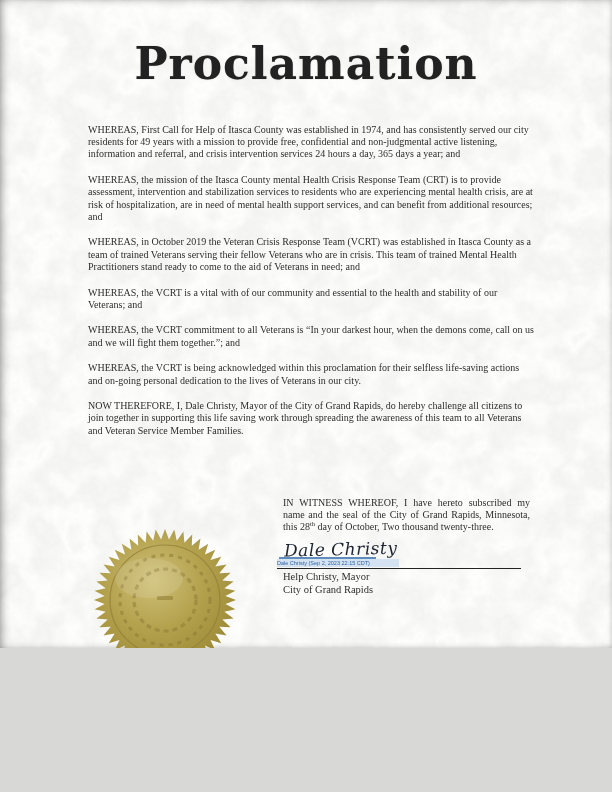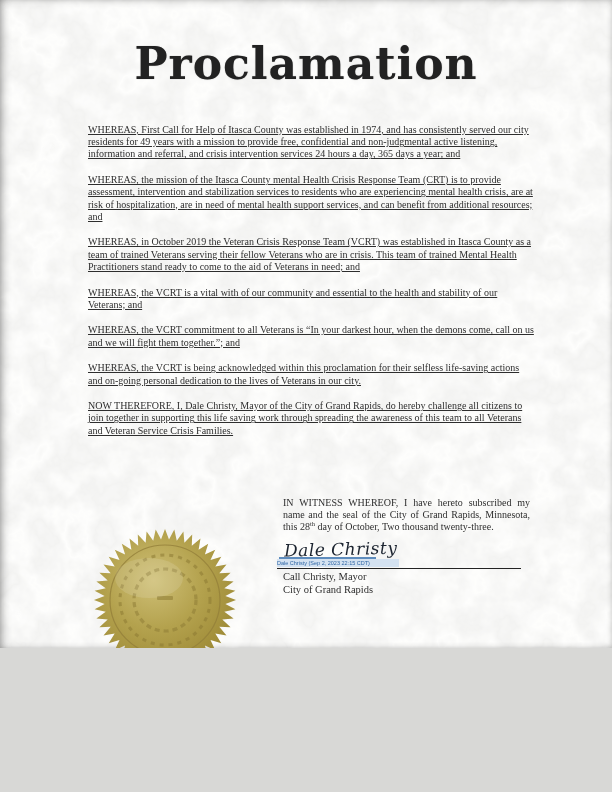--- a/index.html
+++ b/index.html
@@ -18,21 +18,21 @@
   }
   .layer { position:absolute; z-index:2; }
 
   .title {
     left:0; top:38px; width:612px; text-align:center; margin:0;
     font-family:"DejaVu Serif", serif; font-weight:bold;
     font-size:44px; letter-spacing:1px; color:#222;
     text-shadow:0 0 1px rgba(0,0,0,.35);
   }
 
-  .body-text { left:88px; top:124px; width:446px; font-size:10px; line-height:12.2px;text-decoration:underline; }
+  .body-text { left:88px; top:124px; width:446px; font-size:10px; line-height:12.2px; }
   .body-text p { margin:0 0 13.5px 0; }
 
   .witness { left:283px; top:497px; width:247px; font-size:10px; line-height:12.2px; text-align:justify; }
   .witness sup { font-size:6.5px; vertical-align:super; line-height:0; }
 
   .sig-script {
     left:284px; top:538px; width:200px;
     font-family:"DejaVu Serif", serif; font-style:italic;
     font-size:17px; color:#1c2430; transform:rotate(-1.5deg); letter-spacing:.5px;
   }
@@ -70,32 +70,32 @@
 
   <h1 class="layer title">Proclamation</h1>
 
   <div class="layer body-text">
     <p>WHEREAS, First Call for Help of Itasca County was established in 1974, and has consistently served our city residents for 49 years with a mission to provide free, confidential and non-judgmental active listening, information and referral, and crisis intervention services 24 hours a day, 365 days a year; and</p>
     <p>WHEREAS, the mission of the Itasca County mental Health Crisis Response Team (CRT) is to provide assessment, intervention and stabilization services to residents who are experiencing mental health crisis, are at risk of hospitalization, are in need of mental health support services, and can benefit from additional resources; and</p>
     <p>WHEREAS, in October 2019 the Veteran Crisis Response Team (VCRT) was established in Itasca County as a team of trained Veterans serving their fellow Veterans who are in crisis. This team of trained Mental Health Practitioners stand ready to come to the aid of Veterans in need; and</p>
     <p>WHEREAS, the VCRT is a vital with of our community and essential to the health and stability of our Veterans; and</p>
     <p>WHEREAS, the VCRT commitment to all Veterans is “In your darkest hour, when the demons come, call on us and we will fight them together.”; and</p>
     <p>WHEREAS, the VCRT is being acknowledged within this proclamation for their selfless life-saving actions and on-going personal dedication to the lives of Veterans in our city.</p>
-    <p>NOW THEREFORE, I, Dale Christy, Mayor of the City of Grand Rapids, do hereby challenge all citizens to join together in supporting this life saving work through spreading the awareness of this team to all Veterans and Veteran Service Crisis Families.</p>
+    <p>NOW THEREFORE, I, Dale Christy, Mayor of the City of Grand Rapids, do hereby challenge all citizens to join together in supporting this life saving work through spreading the awareness of this team to all Veterans and Veteran Service Member Families.</p>
   </div>
 
   <div class="layer witness">
     <span>IN WITNESS WHEREOF, I have hereto subscribed my name and the seal of the City of Grand Rapids, Minnesota, this 28</span><sup>th</sup><span> day of October, Two thousand twenty-three.</span>
   </div>
 
   <div class="layer sig-script">Dale Christy</div>
   <div class="layer sig-underline"></div>
   <div class="layer sig-stamp">Dale Christy (Sep 2, 2023 22:15 CDT)</div>
   <div class="layer sig-line"></div>
-  <div class="layer sig-name">Call Christy, Mayor</div>
+  <div class="layer sig-name">Help Christy, Mayor</div>
   <div class="layer sig-org">City of Grand Rapids</div>
 
   <svg class="layer seal" viewBox="0 0 144 144" aria-hidden="true">
     <defs>
       <radialGradient id="goldg" cx="42%" cy="36%" r="75%">
         <stop offset="0%" stop-color="#cfc077"></stop>
         <stop offset="45%" stop-color="#b4a24e"></stop>
         <stop offset="100%" stop-color="#97832f"></stop>
       </radialGradient>
     </defs>

